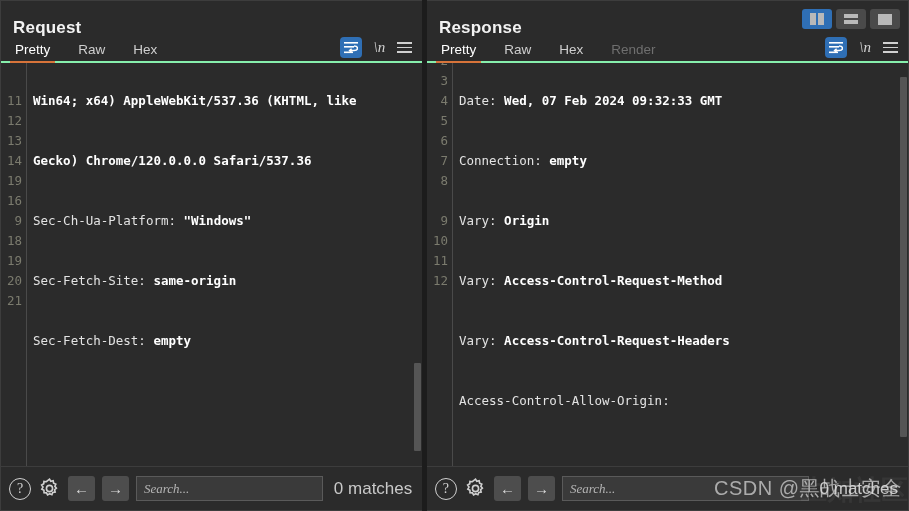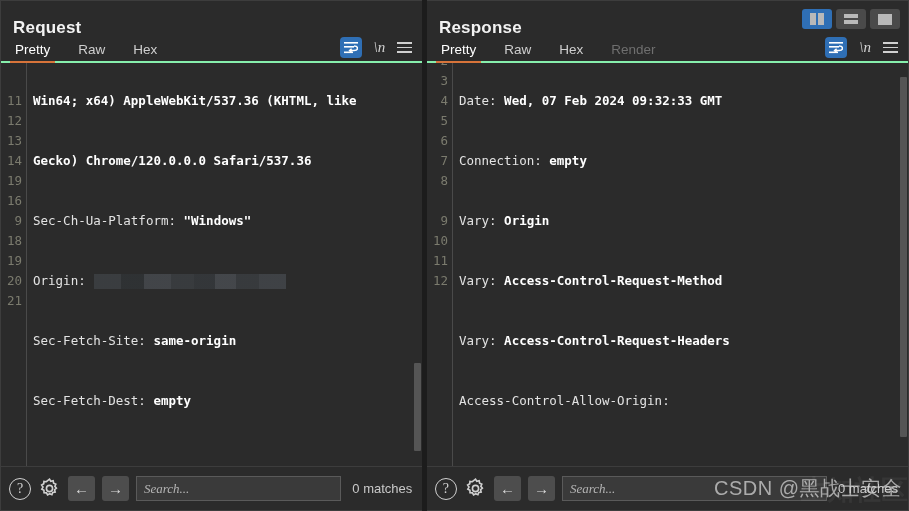--- a/index.html
+++ b/index.html
@@ -230,21 +230,21 @@
     background: transparent;
     border: none;
     outline: none;
     color: #cfcfcf;
     font-size: 13px;
     font-style: italic;
     font-family: "Liberation Serif", serif;
   }
   .search-box input::placeholder { color: #b4b4b4; font-style: italic; }
   .matches {
-    font-size: 13px;
+    font-size: 17px;
     color: #c9c9c9;
     white-space: nowrap;
     padding-left: 4px;
   }
 
   
   .watermark {
     position: absolute;
     right: 6px;
     bottom: 8px;
@@ -315,21 +315,20 @@
           <div>18</div>
           <div>19</div>
           <div>20</div>
           <div>21</div>
         </div>
 
         <div class="lines clip-top">
           <div class="hdr-val">Win64; x64) AppleWebKit/537.36 (KHTML, like</div>
           <div class="hdr-val">Gecko) Chrome/120.0.0.0 Safari/537.36</div>
           <div><span class="hdr-name">Sec-Ch-Ua-Platform:</span><span class="hdr-val"> "Windows"</span></div>
-          <div><span class="hdr-name">Origin:</span><span class="redact" style="width:192px;margin-left:8px"></span></div>
           <div><span class="hdr-name">Sec-Fetch-Site:</span><span class="hdr-val"> same-origin</span></div>
           <div><span class="hdr-name">Sec-Fetch-Dest:</span><span class="hdr-val"> empty</span></div>
           
           
           
           
           
           
           
           

